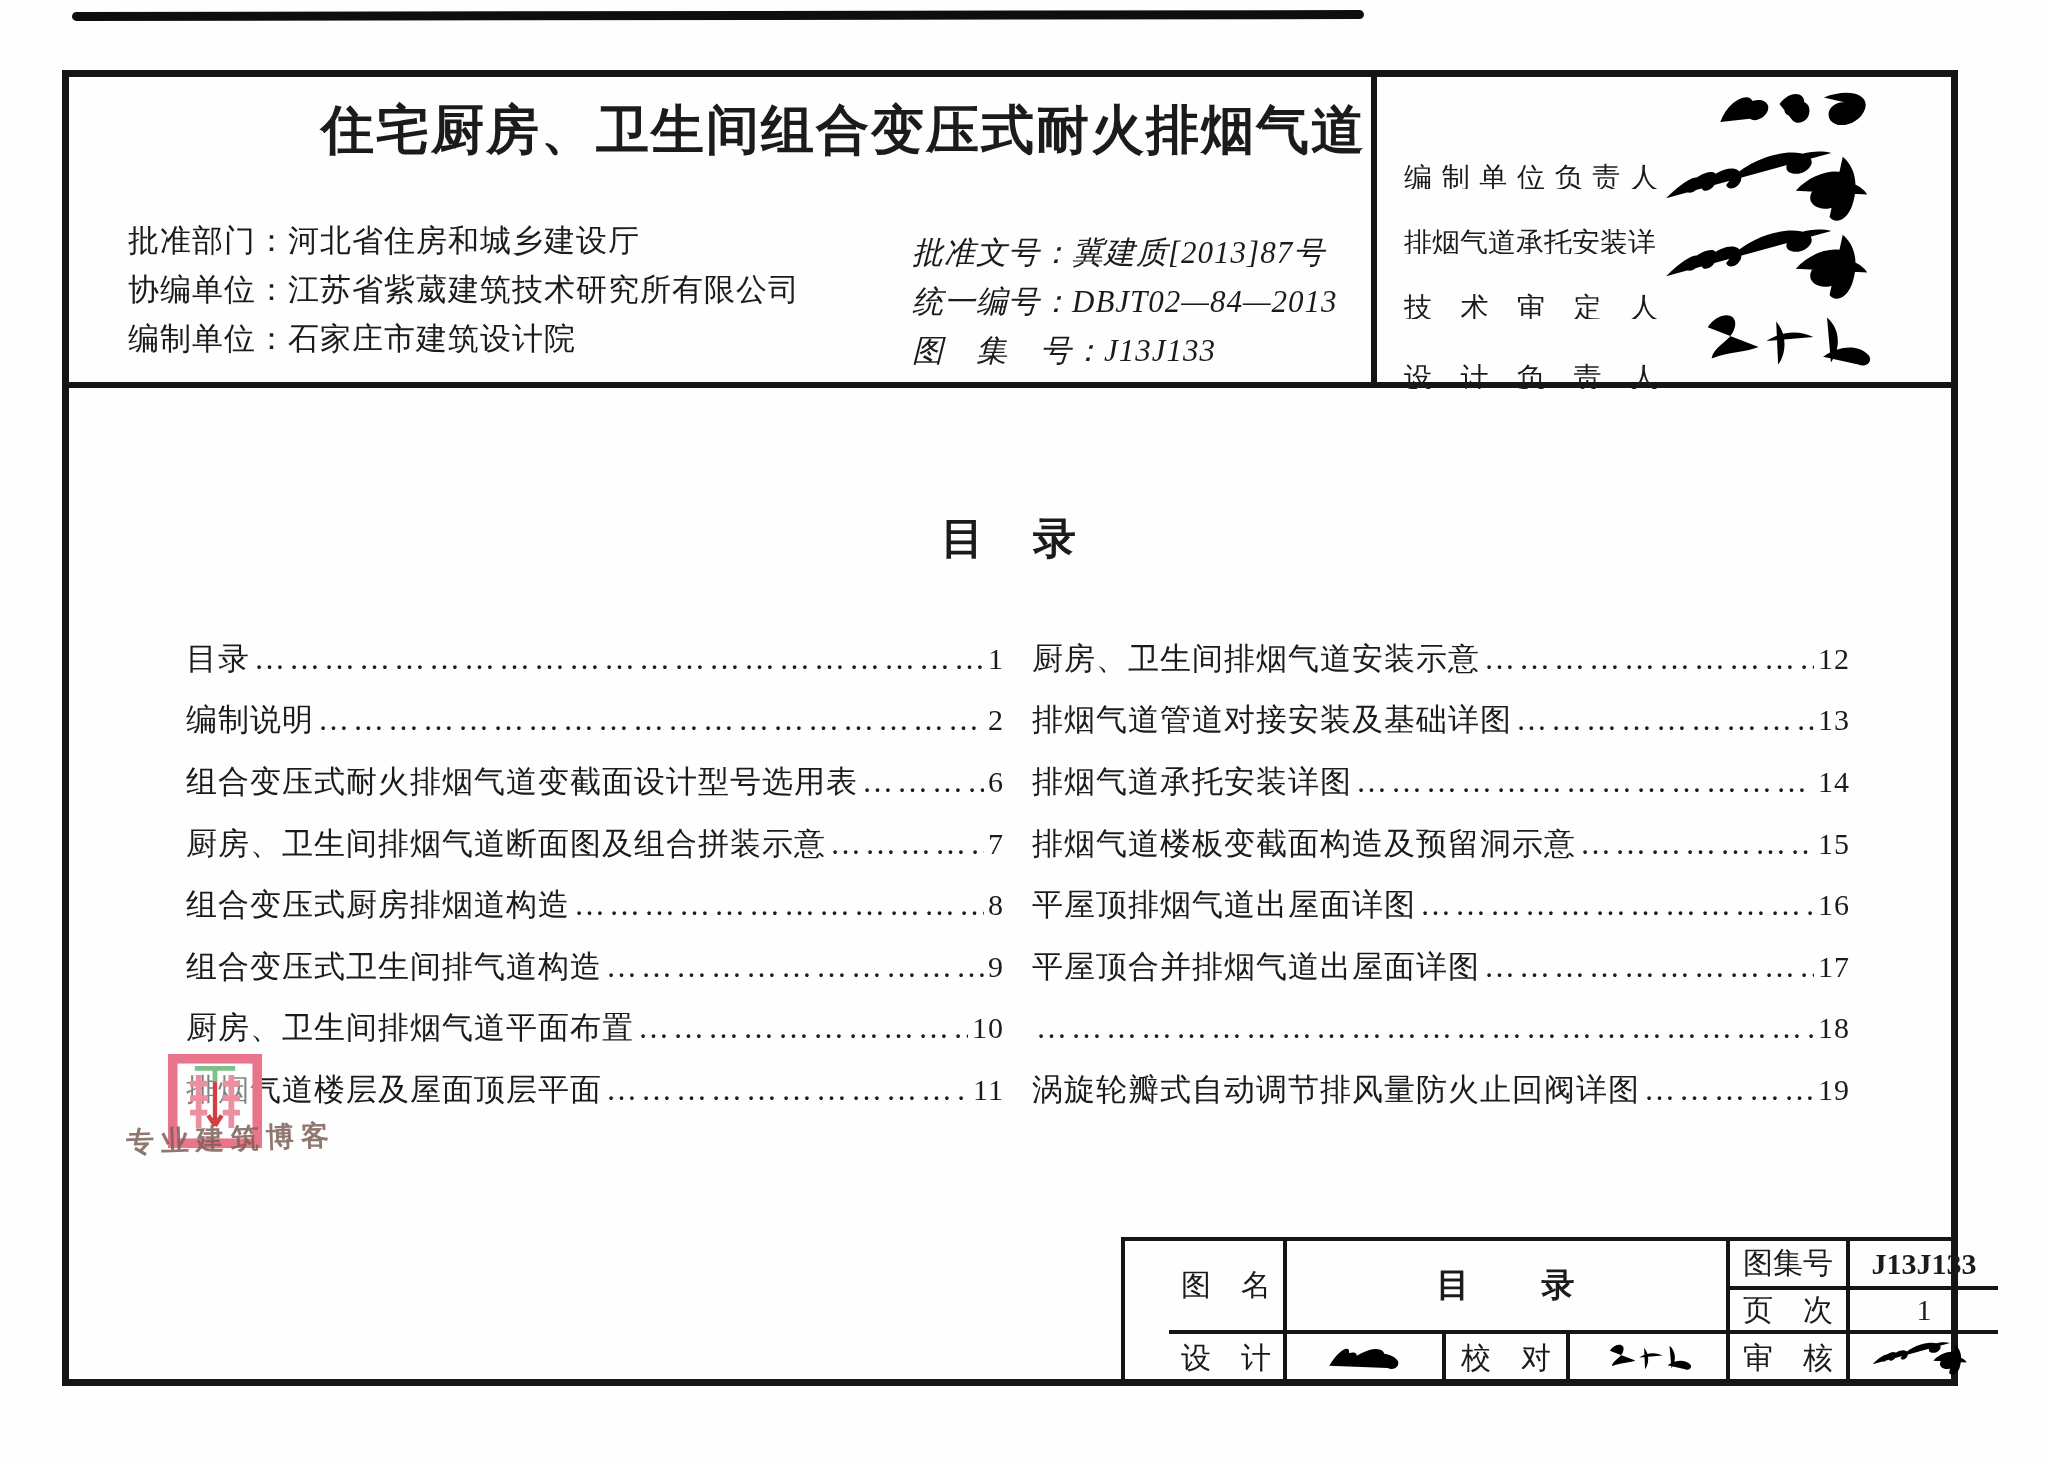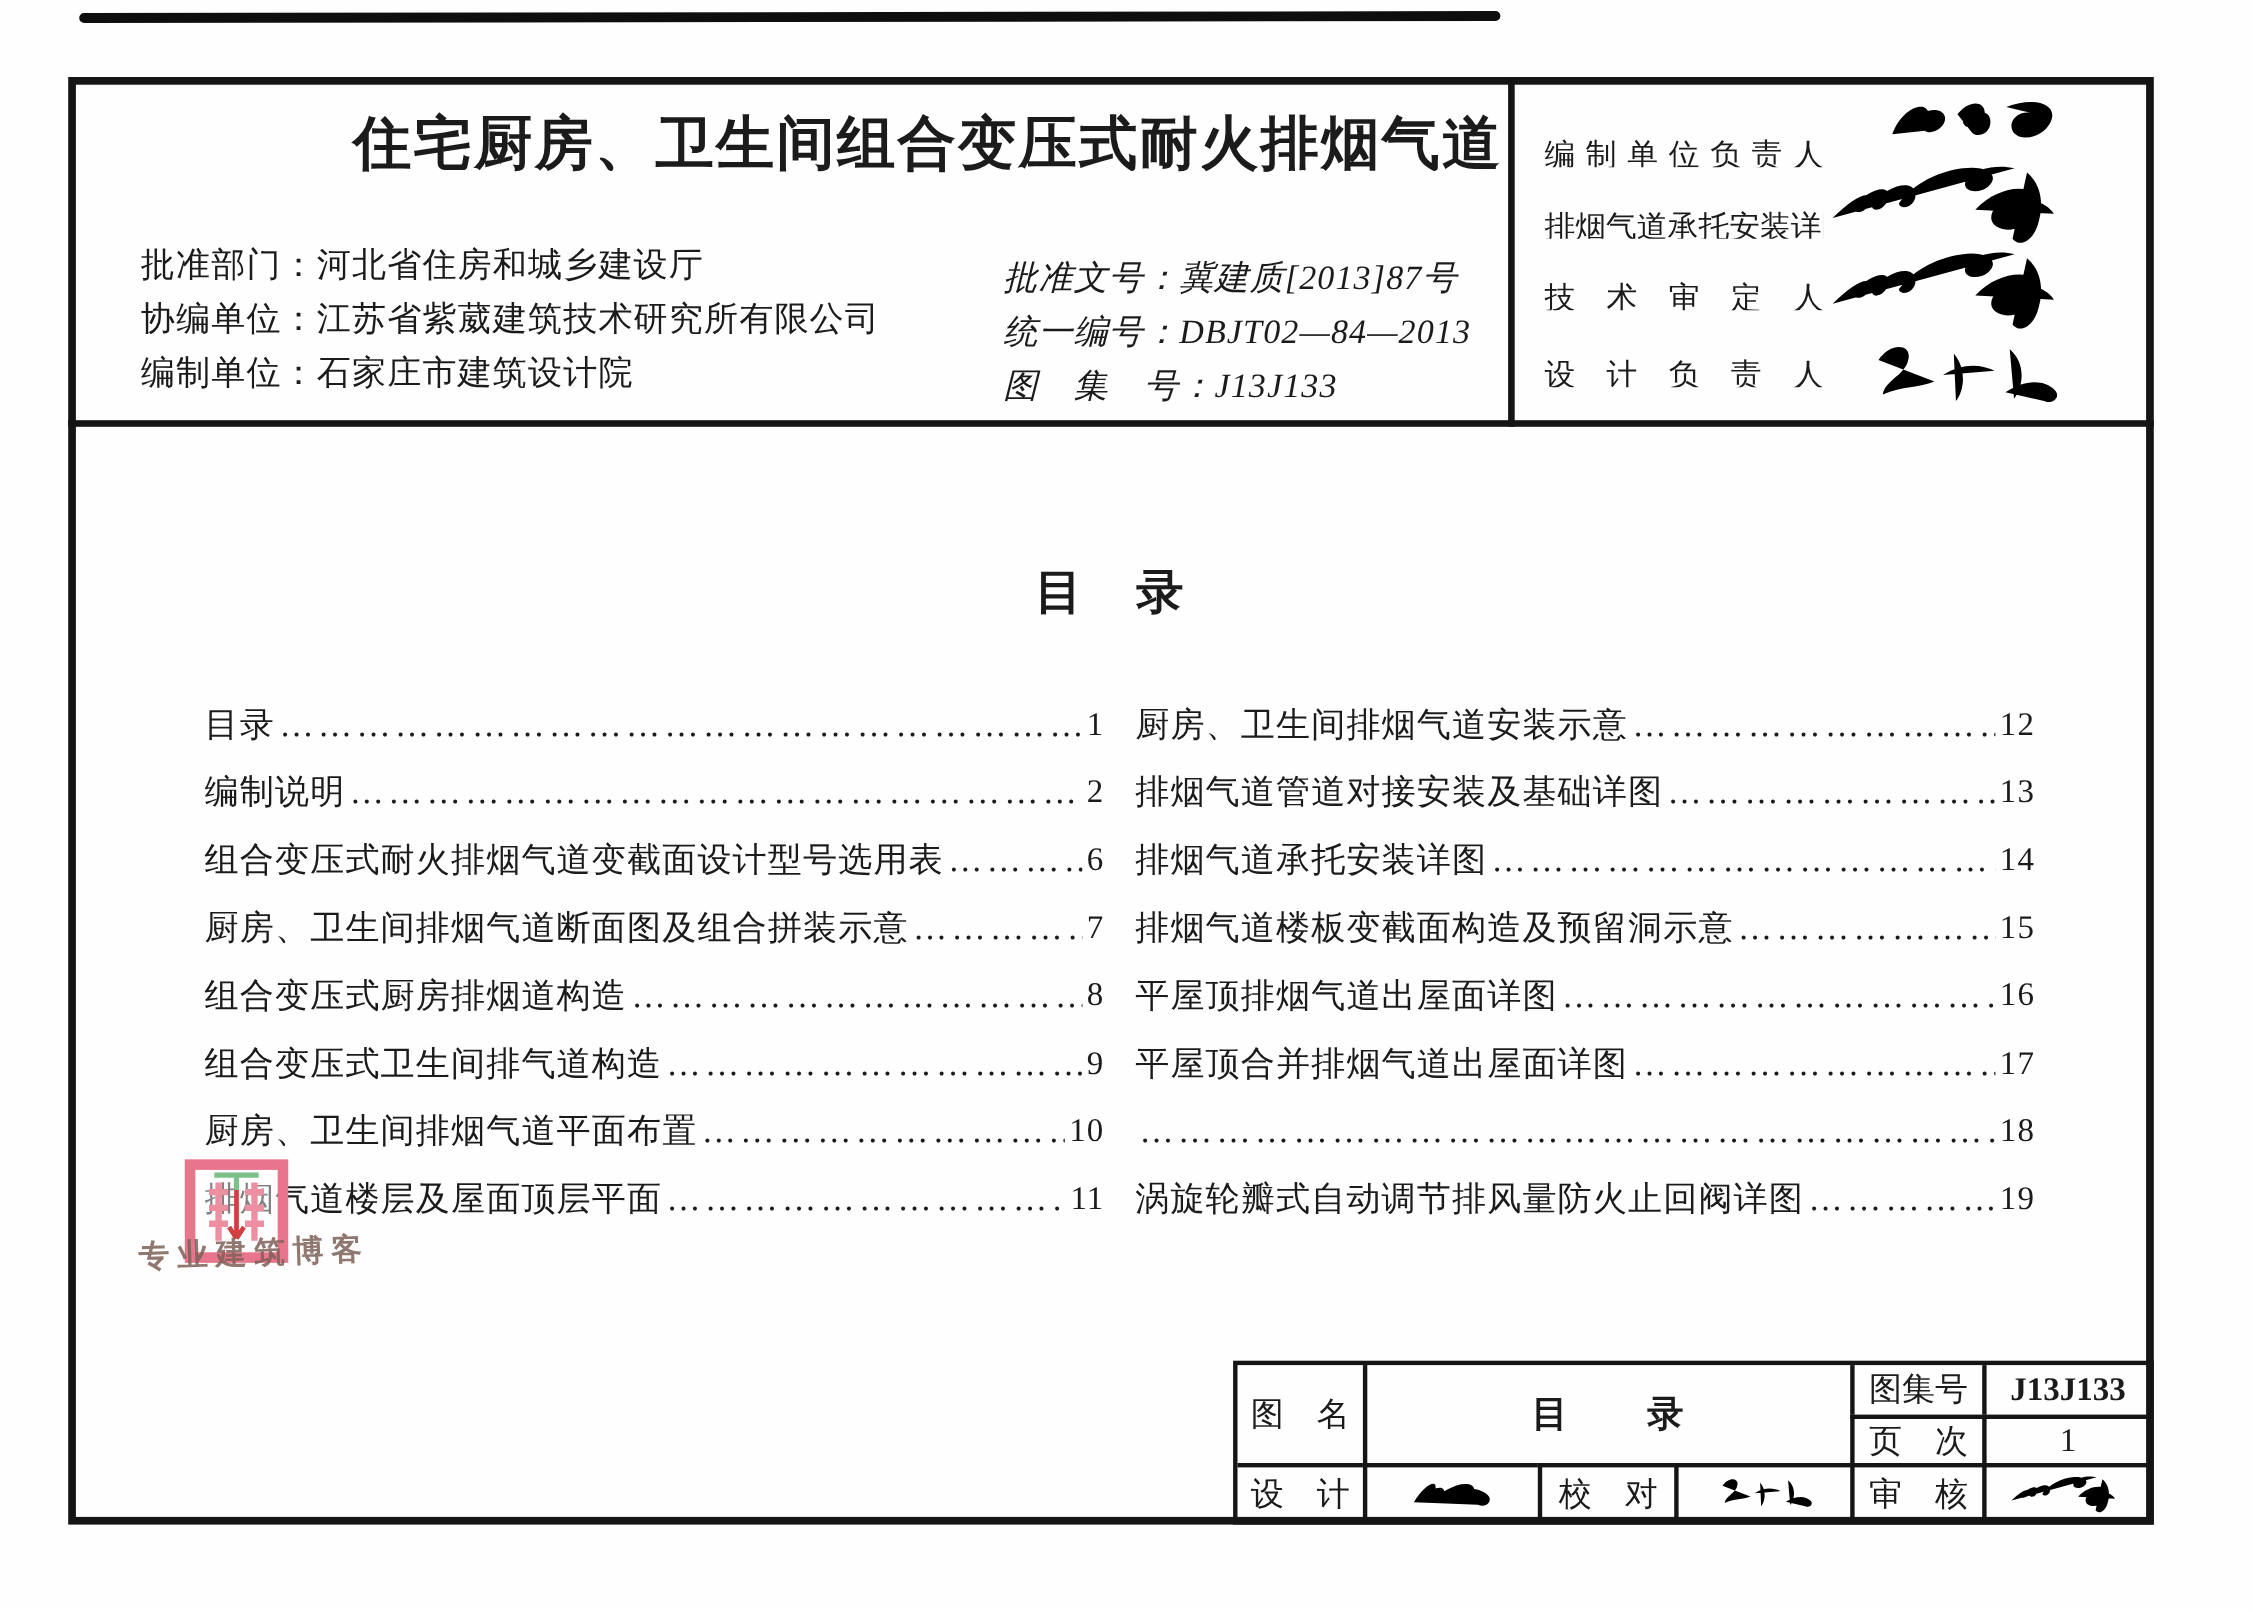--- a/index.html
+++ b/index.html
@@ -14,21 +14,21 @@
   .hline-header{left:62px;top:382px;width:1896px;height:6px;background:#151515;}
 
   
   .doc-title{left:126px;top:95px;width:1240px;font-family:"Liberation Sans","DejaVu Sans",sans-serif;
              font-weight:bold;font-size:53px;letter-spacing:2px;white-space:nowrap;text-align:right;}
   .info-col{font-size:31px;line-height:49px;letter-spacing:1px;white-space:nowrap;}
   .info-left{left:128px;top:216px;}
   .info-right{left:912px;top:228px;font-style:italic;}
 
   .official-role{left:1404px;width:254px;height:30px;font-family:Liberation Sans, sans-serif;
-                 font-size:28px;text-align:justify;text-align-last:justify;white-space:nowrap;overflow:hidden;}
+                 font-size:28px;text-align:justify;text-align-last:justify;white-space:nowrap;overflow:hidden;margin-top:37px;}
   .sig{position:absolute;}
 
   
   .toc-heading{left:62px;top:510px;width:1896px;text-align:center;
                font-family:"Liberation Sans","DejaVu Sans",sans-serif;font-weight:bold;
                font-size:43px;letter-spacing:3px;}
   .toc-col{width:818px;}
   .toc-col-left{left:186px;top:628px;}
   .toc-col-right{left:1032px;top:628px;}
   .toc-row{display:flex;align-items:center;height:61.6px;font-size:31px;letter-spacing:1px;}
@@ -38,21 +38,21 @@
   .toc-page{white-space:nowrap;font-size:30px;}
 
   
   .seal{left:166px;top:1053px;width:98px;height:96px;}
   .wm-text{left:126px;top:1120px;font-size:28px;letter-spacing:7px;color:#7d6058;
            transform:rotate(-2deg);font-weight:bold;white-space:nowrap;opacity:.85;}
 
   
   .tblock{left:1121px;top:1237px;width:837px;height:149px;border:4px solid #151515;box-sizing:border-box;
           display:grid;grid-template-columns:114px 159px 124px 160px 120px 152px;grid-template-rows:45px 44px 1fr;
-          font-family:"Liberation Sans","DejaVu Sans",sans-serif;font-size:30px;}
+          font-family:"Liberation Sans","DejaVu Sans",sans-serif;font-size:30px;padding-left:44px;}
   .cell{display:flex;align-items:center;justify-content:center;box-sizing:border-box;white-space:nowrap;}
   .bl{border-left:4px solid #151515;}
   .bt{border-top:4px solid #151515;}
   .cell-name{grid-column:1;grid-row:1/3;}
   .cell-docname{grid-column:2/5;grid-row:1/3;font-size:33px;font-weight:bold;letter-spacing:2px;}
   .cell-atlas-l{grid-column:5;grid-row:1;}
   .cell-atlas-v{grid-column:6;grid-row:1;font-family:"Liberation Serif",serif;font-weight:bold;font-size:30px;}
   .cell-page-l{grid-column:5;grid-row:2;}
   .cell-page-v{grid-column:6;grid-row:2;font-family:"Liberation Serif",serif;}
   .cell-r3{grid-row:3;}

